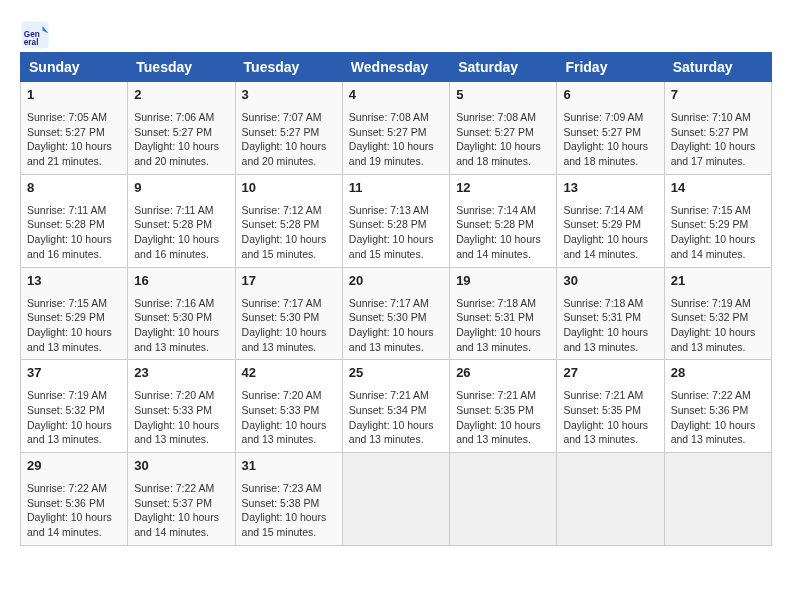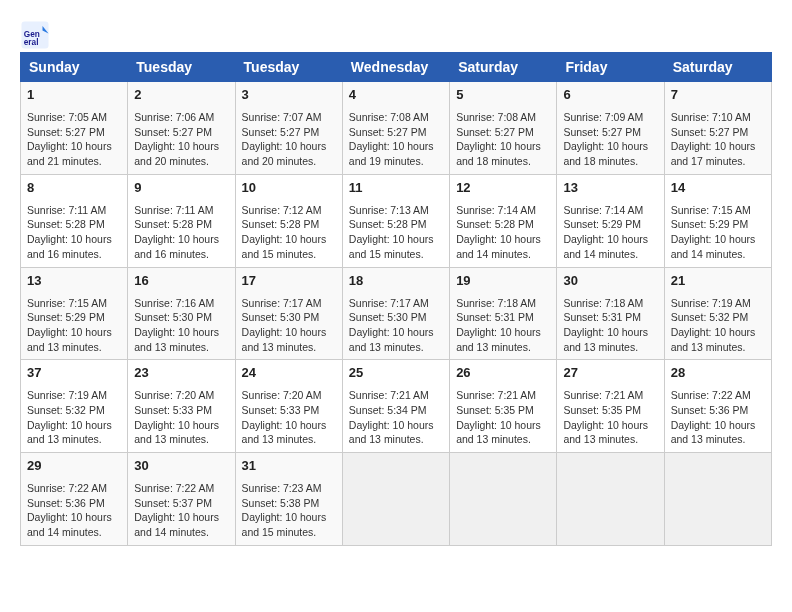--- a/index.html
+++ b/index.html
@@ -188,21 +188,21 @@
         </td>
         <td>
           <span class="day-num">16</span>
           <div class="day-info">Sunrise: 7:16 AM<br>Sunset: 5:30 PM<br>Daylight: 10 hours<br>and 13 minutes.</div>
         </td>
         <td>
           <span class="day-num">17</span>
           <div class="day-info">Sunrise: 7:17 AM<br>Sunset: 5:30 PM<br>Daylight: 10 hours<br>and 13 minutes.</div>
         </td>
         <td>
-          <span class="day-num">18</span>
+          <span class="day-num">20</span>
           <div class="day-info">Sunrise: 7:17 AM<br>Sunset: 5:30 PM<br>Daylight: 10 hours<br>and 13 minutes.</div>
         </td>
         <td>
           <span class="day-num">19</span>
           <div class="day-info">Sunrise: 7:18 AM<br>Sunset: 5:31 PM<br>Daylight: 10 hours<br>and 13 minutes.</div>
         </td>
         <td>
           <span class="day-num">30</span>
           <div class="day-info">Sunrise: 7:18 AM<br>Sunset: 5:31 PM<br>Daylight: 10 hours<br>and 13 minutes.</div>
         </td>
@@ -214,21 +214,21 @@
       <tr>
         <td>
           <span class="day-num">37</span>
           <div class="day-info">Sunrise: 7:19 AM<br>Sunset: 5:32 PM<br>Daylight: 10 hours<br>and 13 minutes.</div>
         </td>
         <td>
           <span class="day-num">23</span>
           <div class="day-info">Sunrise: 7:20 AM<br>Sunset: 5:33 PM<br>Daylight: 10 hours<br>and 13 minutes.</div>
         </td>
         <td>
-          <span class="day-num">24</span>
+          <span class="day-num">42</span>
           <div class="day-info">Sunrise: 7:20 AM<br>Sunset: 5:33 PM<br>Daylight: 10 hours<br>and 13 minutes.</div>
         </td>
         <td>
           <span class="day-num">25</span>
           <div class="day-info">Sunrise: 7:21 AM<br>Sunset: 5:34 PM<br>Daylight: 10 hours<br>and 13 minutes.</div>
         </td>
         <td>
           <span class="day-num">26</span>
           <div class="day-info">Sunrise: 7:21 AM<br>Sunset: 5:35 PM<br>Daylight: 10 hours<br>and 13 minutes.</div>
         </td>

